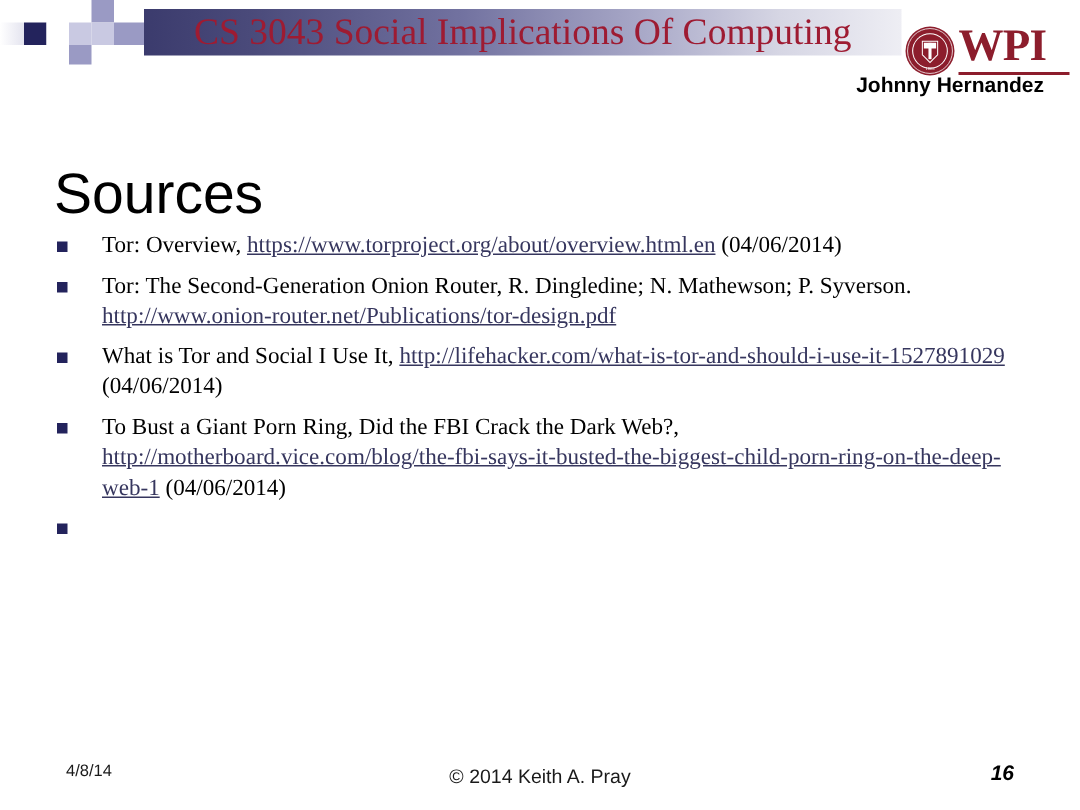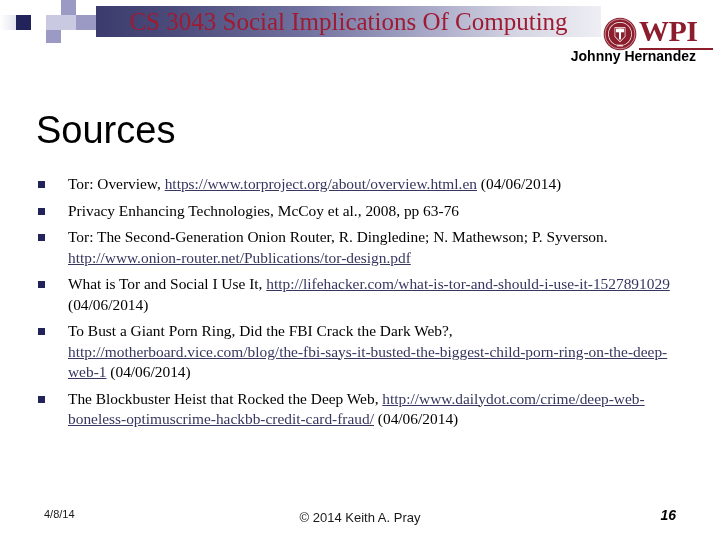--- a/index.html
+++ b/index.html
@@ -112,21 +112,21 @@
     font-weight: normal;
     font-size: 38px;
     line-height: 44px;
     color: #000000;
   }
 
   
   #bullets {
     position: absolute;
     left: 36px;
-    top: 174px;
+    top: 154px;
     width: 652px;
   }
   .bullet-row {
     position: relative;
     padding-left: 32px;
     margin-bottom: 6px;
     font-family: "Liberation Serif", serif;
     font-size: 15.4px;
     line-height: 20.5px;
     color: #000000;
@@ -215,22 +215,21 @@
     <div id="wpi-rule"></div>
   </div>
 </div>
 
 <div id="author">Johnny Hernandez</div>
 
 <h1 id="slide-title">Sources</h1>
 
 <div id="bullets">
     <div class="bullet-row"><span class="bullet-marker"></span><span class="bullet-text"><span>Tor: Overview, </span><span class="lnk">https://www.torproject.org/about/overview.html.en</span><span> (04/06/2014)</span></span></div>
-    <div class="bullet-row"><span class="bullet-marker"></span><span class="bullet-text"><span>Privacy Enhancing Technologies, McCoy et al., 2008, pp 63-76</span></span></div>
     <div class="bullet-row"><span class="bullet-marker"></span><span class="bullet-text"><span>Tor: The Second-Generation Onion Router, R. Dingledine; N. Mathewson; P. Syverson. </span><span class="lnk">http://www.onion-router.net/Publications/tor-design.pdf</span></span></div>
     <div class="bullet-row"><span class="bullet-marker"></span><span class="bullet-text"><span>What is Tor and Social I Use It, </span><span class="lnk">http://lifehacker.com/what-is-tor-and-should-i-use-it-1527891029</span><span> (04/06/2014)</span></span></div>
     <div class="bullet-row"><span class="bullet-marker"></span><span class="bullet-text"><span>To Bust a Giant Porn Ring, Did the FBI Crack the Dark Web?, </span><span class="lnk">http://motherboard.vice.com/blog/the-fbi-says-it-busted-the-biggest-child-porn-ring-on-the-deep-web-1</span><span> (04/06/2014)</span></span></div>
-    <div class="bullet-row"><span class="bullet-marker"></span><span class="bullet-text"><span>The Blockbuster Heist that Rocked the Deep Web, </span><span class="lnk">http://www.dailydot.com/crime/deep-web-boneless-optimuscrime-hackbb-credit-card-fraud/</span><span> (04/06/2014)</span></span></div>
+    <div class="bullet-row"><span class="bullet-marker"></span></div>
   </div>
 
 <div id="footer-date">4/8/14</div>
 <div id="footer-copyright">© 2014 Keith A. Pray</div>
 <div id="footer-pagenum">16</div>
 
 </body></html>

